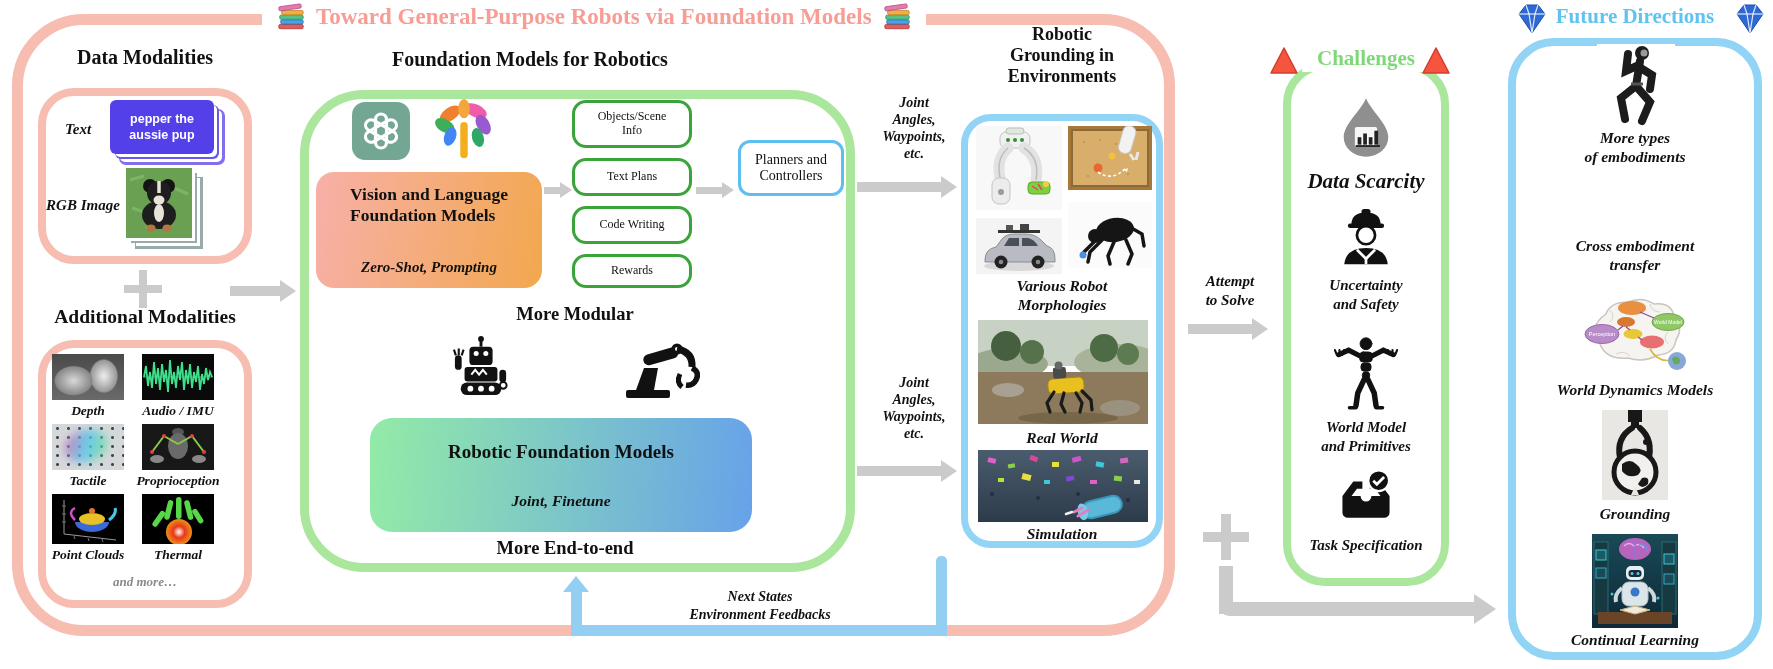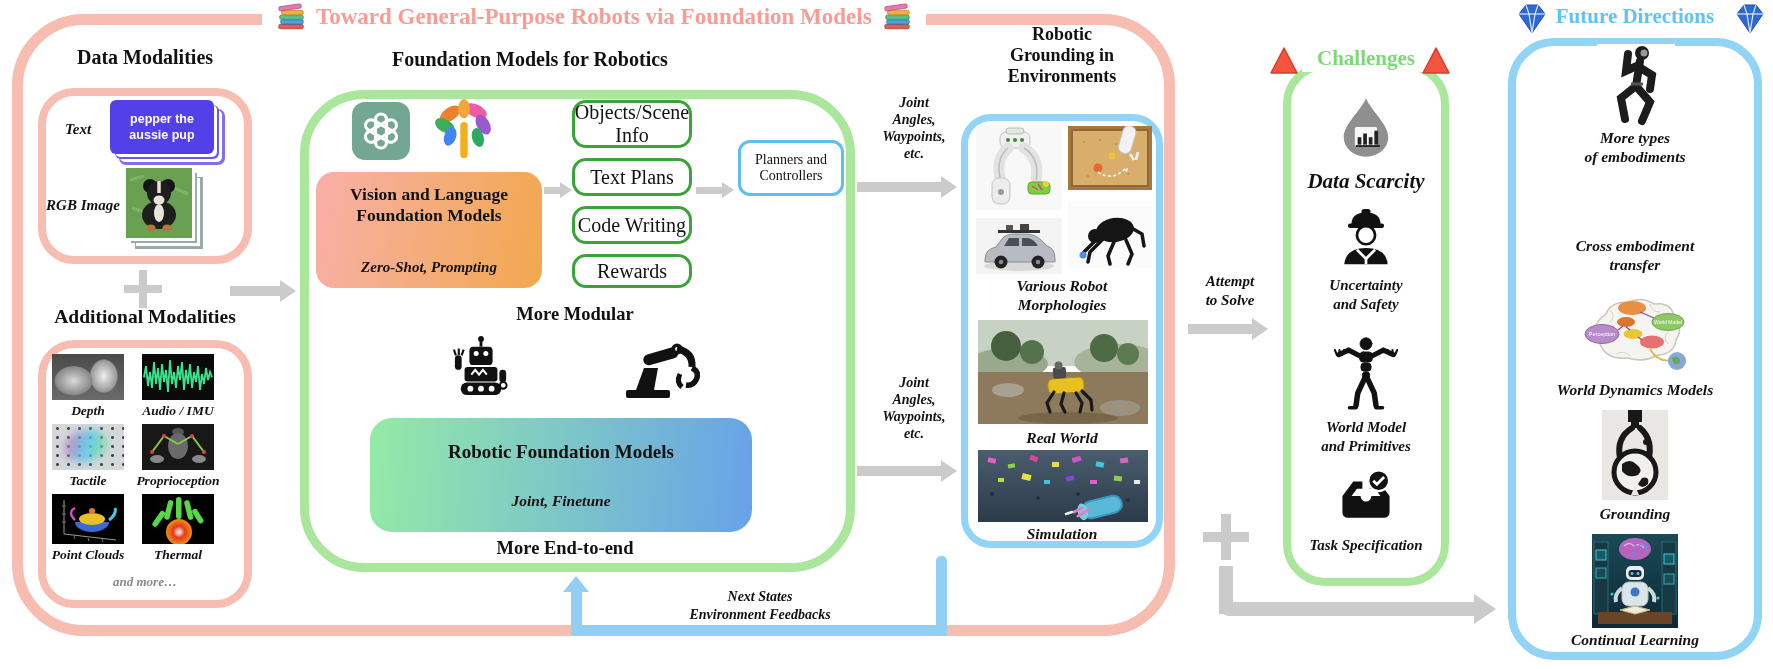--- a/index.html
+++ b/index.html
@@ -16,21 +16,21 @@
           border-left:16px solid var(--arrow_gray,#cbcbcb)}
   .ar.sm .sh{height:7px}
   .ar.sm .hd{border-top-width:8px;border-bottom-width:8px;border-left-width:12px}
   .plus{position:absolute}
   .plus:before,.plus:after{content:"";position:absolute;background:var(--arrow_gray,#cbcbcb)}
   .plus:before{left:0;top:40%;width:100%;height:20%}
   .plus:after{left:40%;top:0;width:20%;height:100%}
   .bar{position:absolute}
   .outbox{position:absolute;border:3.5px solid var(--output_box_border,#3aa43a);border-radius:14px;
           background:#fff;display:flex;align-items:center;justify-content:center;
-          font-size:20px;text-align:center;line-height:1.15;box-sizing:border-box}
+          font-size:12px;text-align:center;line-height:1.15;box-sizing:border-box}
   .imgph{position:absolute;overflow:hidden}
   .imgph svg{display:block}
   .stack2{box-shadow:4px 4px 0 -1px #fff,5px 5px 0 0 #9aa,9px 9px 0 -1px #fff,10px 10px 0 1px #9aa}
 </style>
 </head>
 <body>
 
 <div class="abs" style="left:0;top:0;width:1773px;height:669px">
 
   <div class="box" style="left:12px;top:14px;width:1163px;height:622px;border-width:11px;border-color:var(--outer_border,#f6bdb0);border-radius:72px;background:transparent"></div>
@@ -188,21 +188,21 @@
       <ellipse cx="12" cy="26" rx="10" ry="6" fill="#3fae5a" transform="rotate(30 12 26)"></ellipse>
       <ellipse cx="43" cy="37" rx="9" ry="5.5" fill="#2fa865" transform="rotate(75 43 37)"></ellipse>
       <ellipse cx="17" cy="36" rx="9" ry="5.5" fill="#4285f4" transform="rotate(-70 17 36)"></ellipse>
       <ellipse cx="30" cy="10" rx="5.5" ry="9" fill="#f2a63c"></ellipse>
     </svg>
   </span>
 
   <div class="abs" style="left:316px;top:172px;width:226px;height:116px;border-radius:18px;
               background:linear-gradient(100deg,var(--vlm_gradient-0,#f7b0a8),var(--vlm_gradient-1,#f2a84e));
               display:flex;flex-direction:column;justify-content:space-between;align-items:center;padding:12px 4px 12px;box-sizing:border-box">
-    <div style="font-weight:bold;font-size:17.5px;text-align:center;line-height:1.2">
+    <div style="font-weight:bold;font-size:17.5px;text-align:left;line-height:1.2">
         <div>Vision and Language</div>
         <div>Foundation Models</div>
       </div>
     <div style="font-weight:bold;font-style:italic;font-size:15px;text-align:center">Zero-Shot, Prompting</div>
   </div>
 
   <div class="ar sm" style="left:544px;top:182px;width:28px;height:16px">
     <div class="sh"></div>
       <div class="hd"></div>
   </div>

